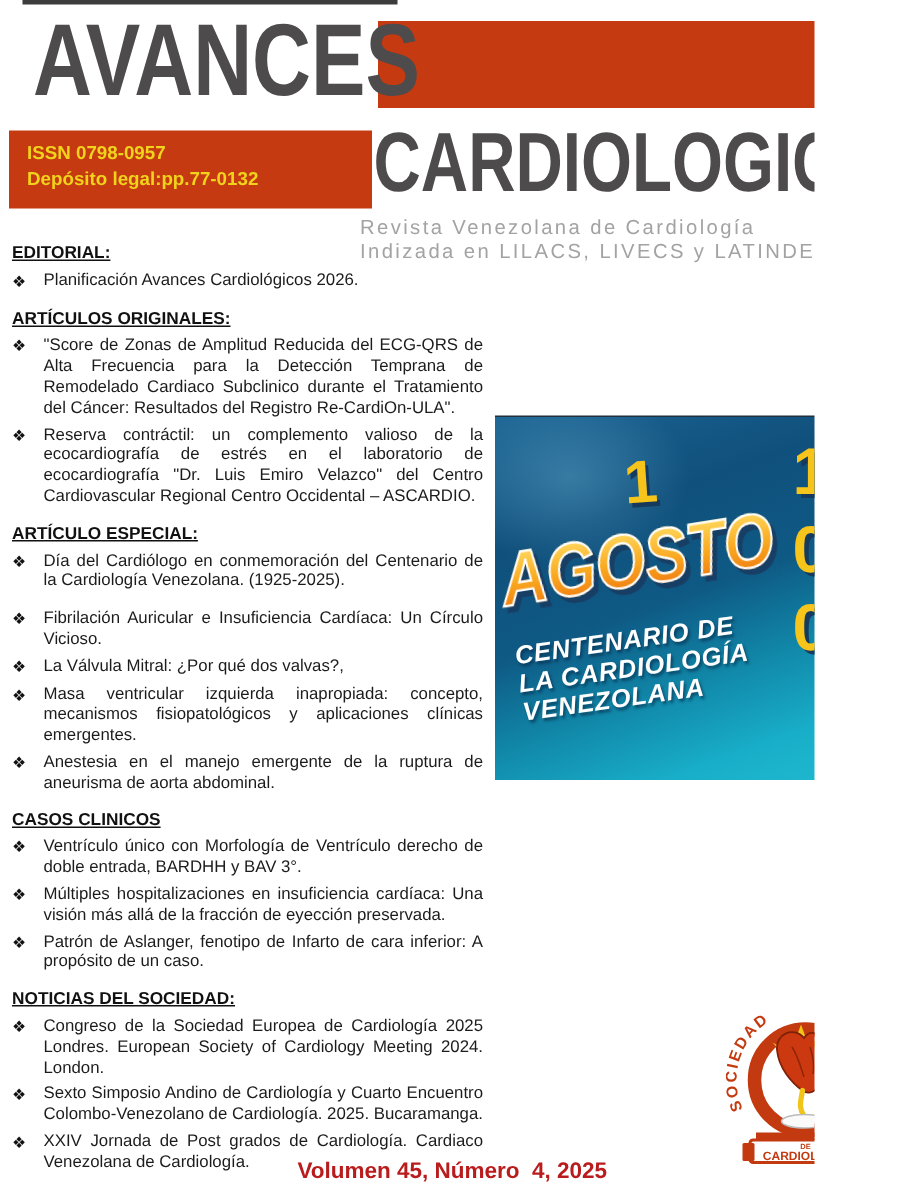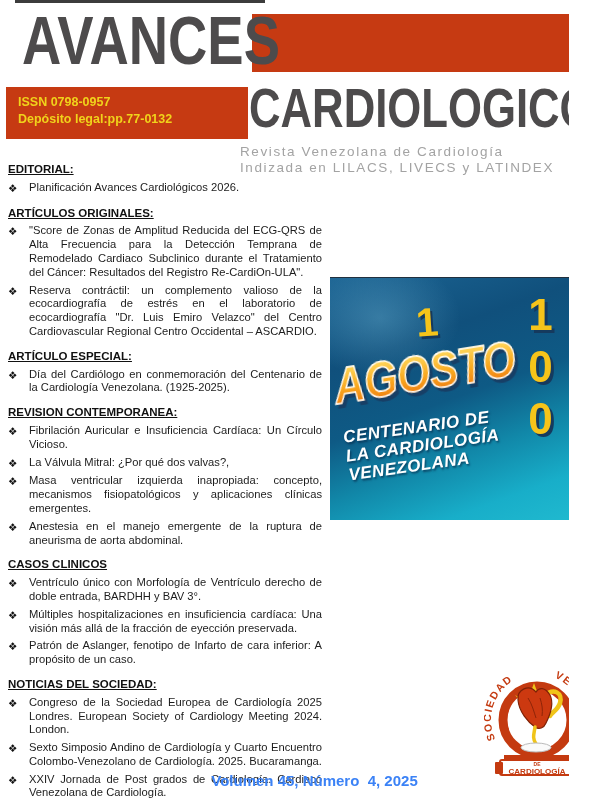--- a/index.html
+++ b/index.html
@@ -1,17 +1,17 @@
 <!DOCTYPE html>
 <html><head>
 <meta charset="utf-8">
 <style>
   html,body{margin:0;padding:0;background:#ffffff;}
   .page{position:relative;width:543px;height:800px;background:#ffffff;overflow:hidden;
-        font-family:"Liberation Sans","DejaVu Sans",sans-serif;color:#1c1c1c;padding-left:26px;}
+        font-family:"Liberation Sans","DejaVu Sans",sans-serif;color:#1c1c1c;}
 
   
   .top-artifact{position:absolute;left:15px;top:0;width:250px;height:3px;background:#3c3c3c;}
   .red-rect-1{position:absolute;left:252px;top:14px;width:343px;height:58px;background:#c63a12;}
   .red-rect-2{position:absolute;left:6px;top:87px;width:242px;height:52px;background:#c63a12;}
   .title-avances{position:absolute;left:22px;top:2px;font-size:68px;line-height:76px;
       font-weight:800;color:#4d4b4c;letter-spacing:0px;transform:scaleX(.80);
       transform-origin:left center;white-space:nowrap;z-index:3;}
   .title-cardio{position:absolute;left:249px;top:76px;font-size:56px;line-height:64px;
       font-weight:800;color:#4d4b4c;transform:scaleX(.78);transform-origin:left center;
@@ -53,21 +53,21 @@
   .poster-caption{position:absolute;left:12px;top:150px;transform:rotate(-8deg);
       transform-origin:left top;color:#ffffff;font-weight:800;font-style:italic;
       font-size:17px;line-height:1.12;letter-spacing:.5px;white-space:nowrap;
       text-shadow:1px 2px 2px rgba(8,40,70,.65);}
 
   
   .logo{position:absolute;left:484px;top:656px;width:106px;height:122px;}
 
   
   .footer{position:absolute;left:70px;right:10px;top:772px;text-align:center;
-      font-size:15px;font-weight:700;color:#3b82f6;white-space:pre;}
+      font-size:15px;font-weight:700;color:#b91c1c;white-space:pre;}
 </style>
 </head>
 <body>
 
 <div class="page">
 
   <div class="top-artifact"></div>
   <div class="red-rect-1"></div>
   <div class="red-rect-2"></div>
   <div class="title-avances">AVANCES</div>
@@ -105,21 +105,20 @@
 
     <div class="toc-section">
       <div class="toc-heading">ARTÍCULO ESPECIAL:</div>
       <div class="item">
         <span class="bullet">❖</span>
         <span class="itxt">Día del Cardiólogo en conmemoración del Centenario de la Cardiología Venezolana.   (1925-2025).</span>
       </div>
     </div>
 
     <div class="toc-section">
-      <div class="toc-heading">REVISION CONTEMPORANEA:</div>
       <div class="item">
         <span class="bullet">❖</span>
         <span class="itxt">Fibrilación Auricular e Insuficiencia Cardíaca: Un Círculo Vicioso.</span>
       </div>
       <div class="item">
         <span class="bullet">❖</span>
         <span class="itxt">La Válvula Mitral: ¿Por qué dos valvas?,</span>
       </div>
       <div class="item">
         <span class="bullet">❖</span>

